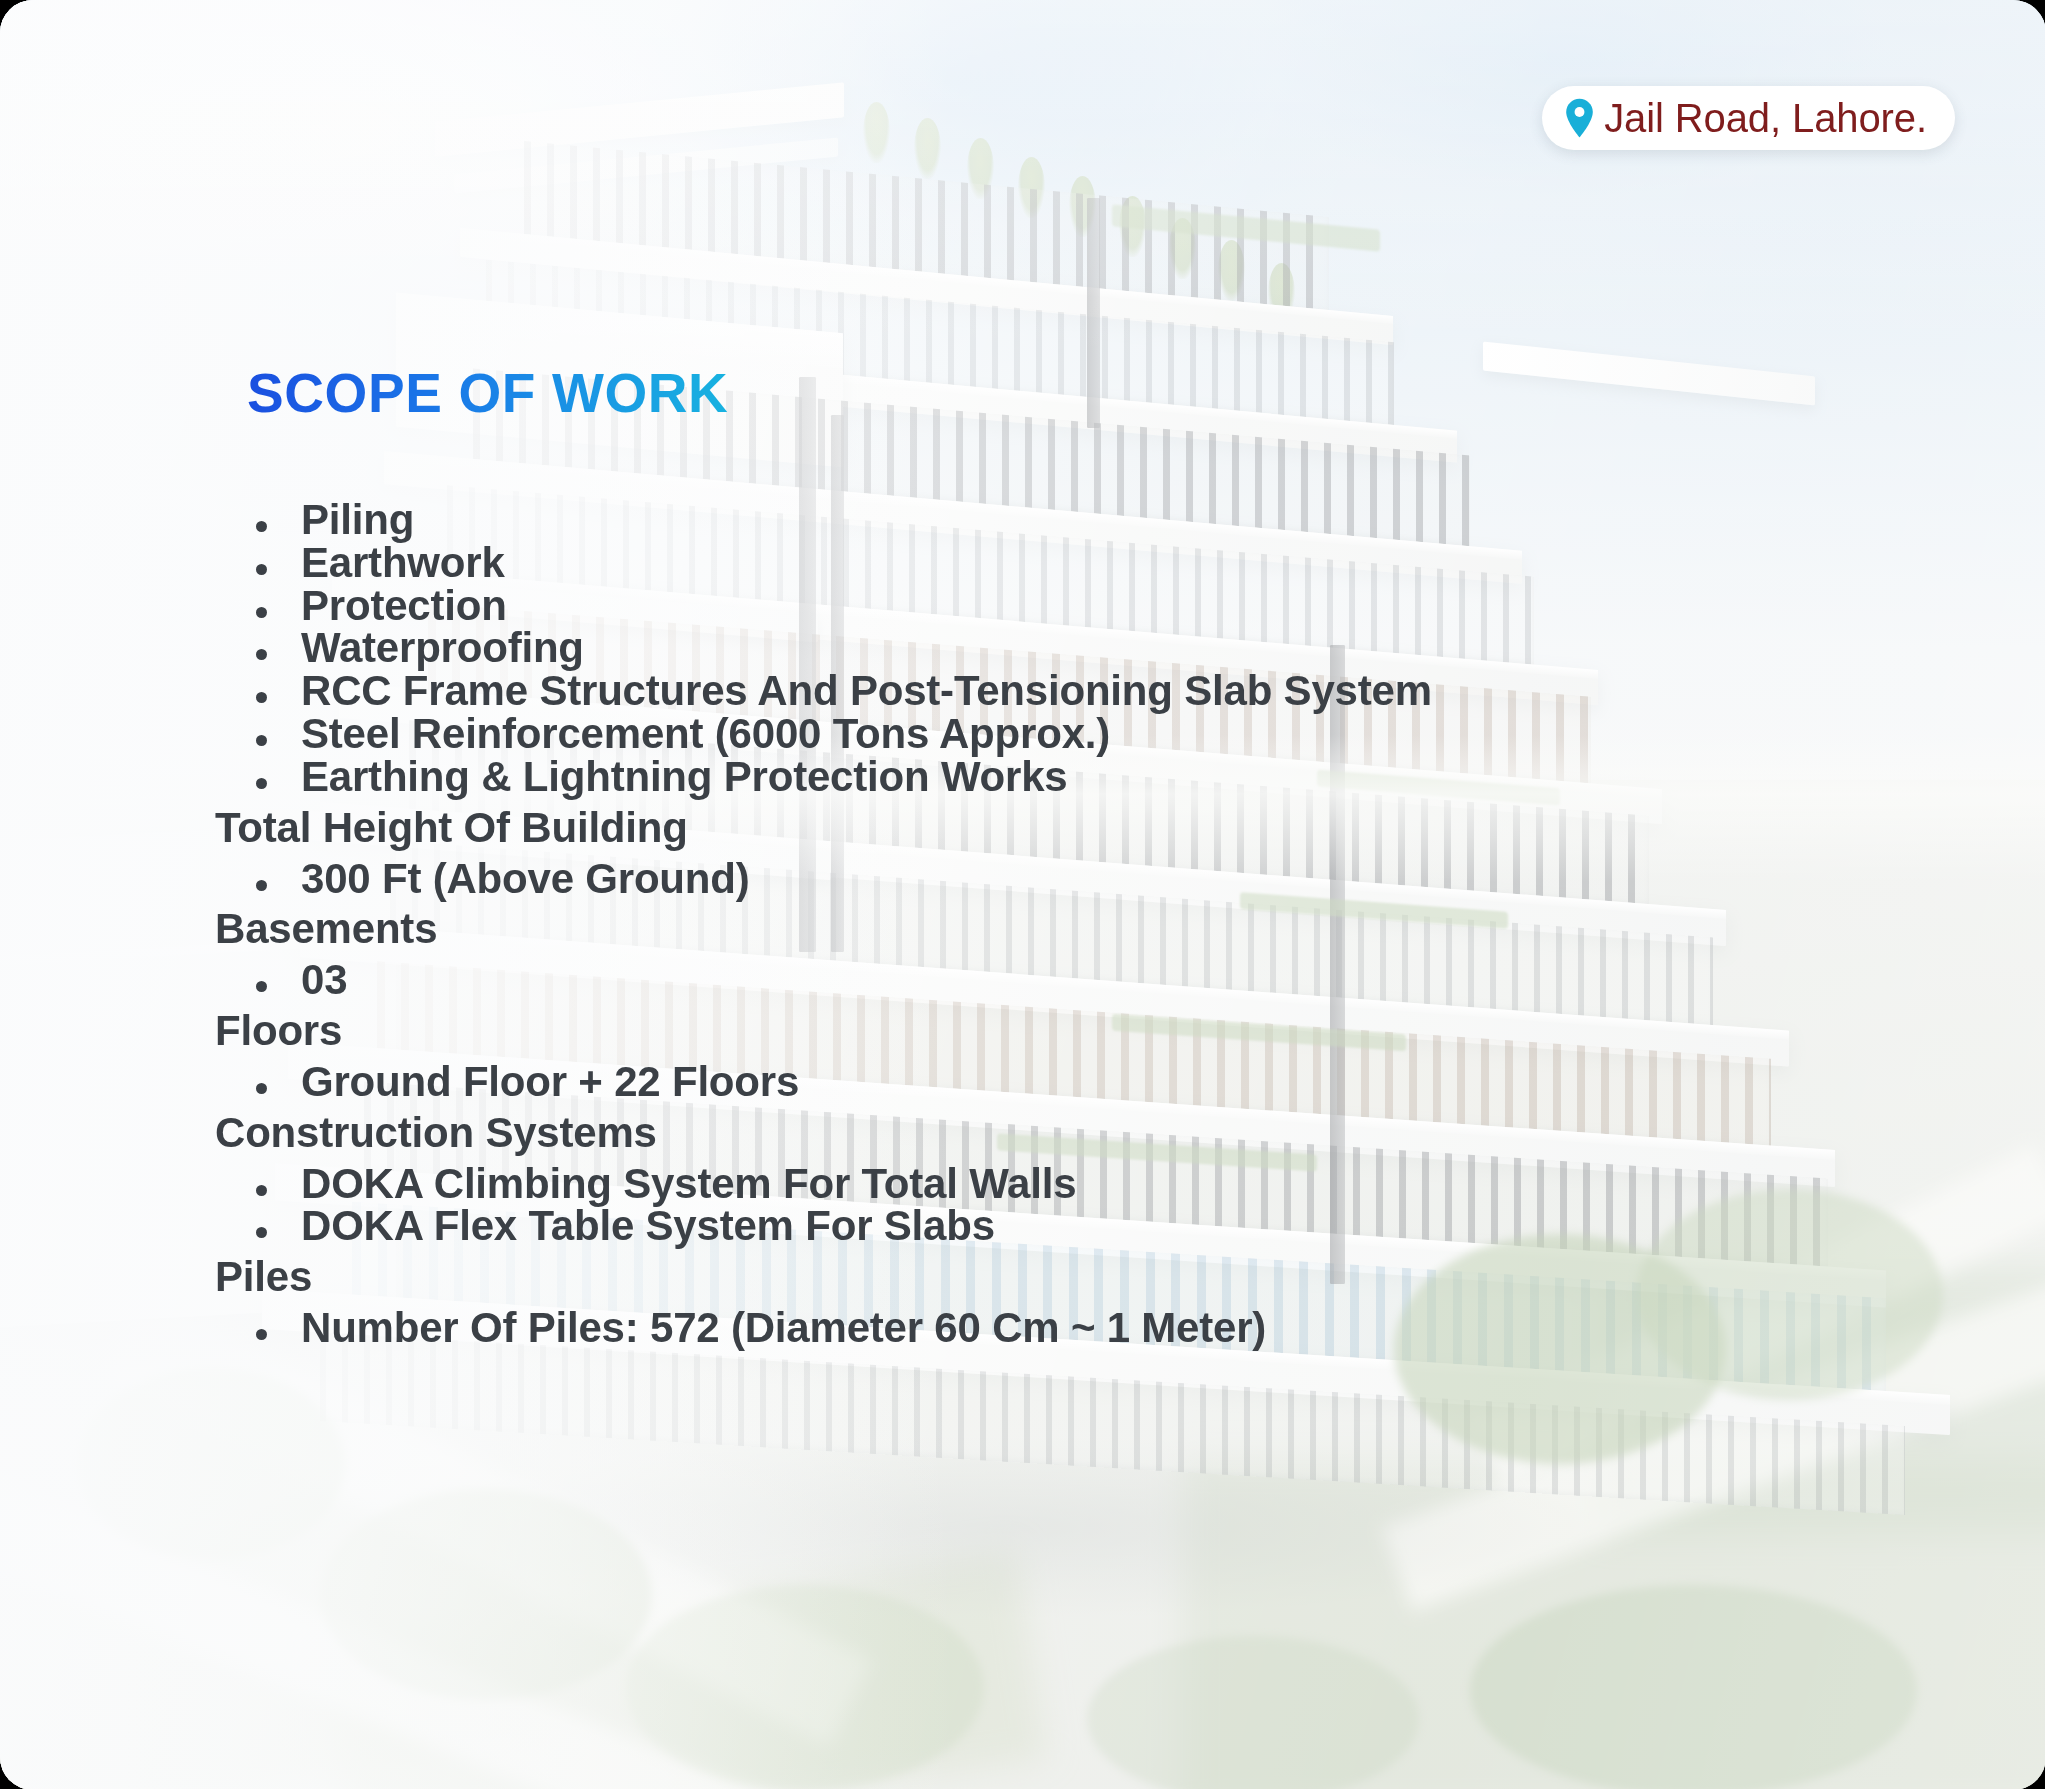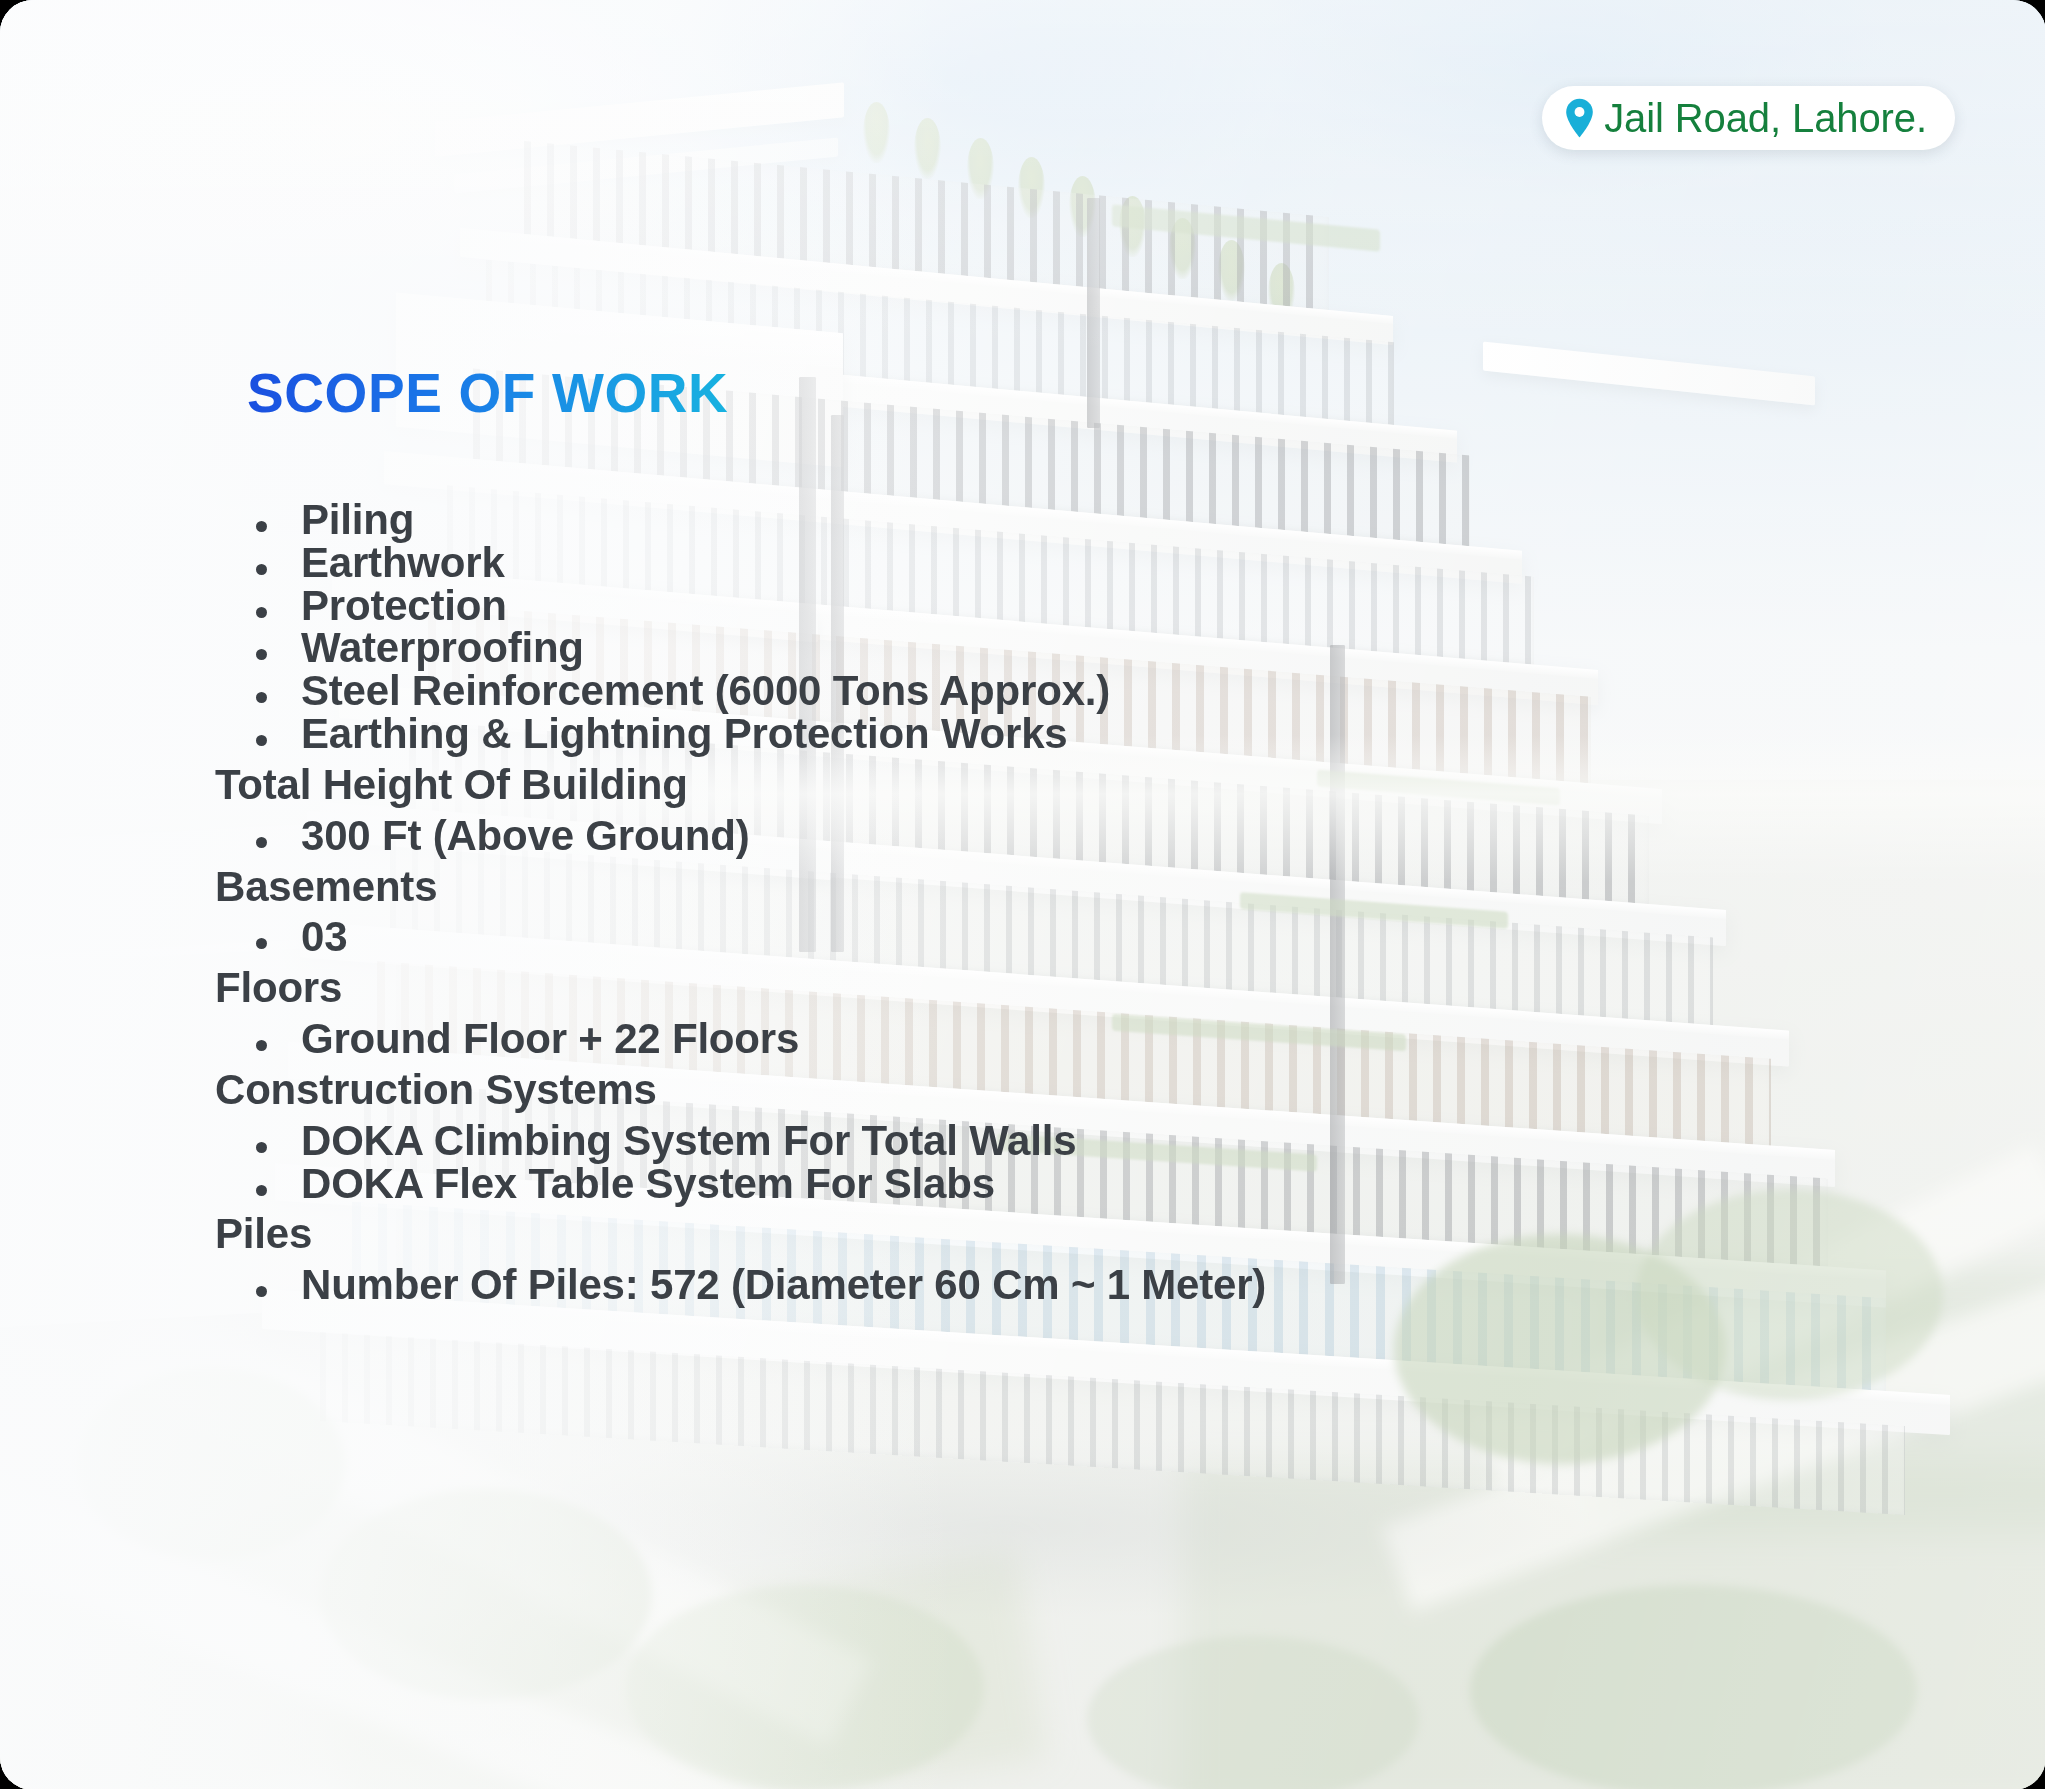--- a/index.html
+++ b/index.html
@@ -240,21 +240,21 @@
     align-items: center;
     gap: 10.2px;
     background: #ffffff;
     border-radius: 33px;
     padding: 11.5px 28px 12.8px 23px;
     box-shadow: 0 3.8px 14px rgba(60,75,95,0.14);
   }
   .loc-badge .pin { flex: 0 0 auto; display: block; }
   .loc-badge .loc-text {
     font-size: 40px;
-    color: #15803d;
+    color: #7f1d1d;
     letter-spacing: -0.1px;
     white-space: nowrap;
     line-height: 1;
   }
 
   
   .title {
     position: absolute;
     left: 215px;
     top: 366px;
@@ -427,20 +427,21 @@
     <div class="title">SCOPE OF WORK</div>
 
     <div class="scope">
 
       <div class="grp">
         <ul class="grp-items">
           <li>Piling</li>
           <li>Earthwork</li>
           <li>Protection</li>
           <li>Waterproofing</li>
+          <li>RCC Frame Structures And Post-Tensioning Slab System</li>
           <li>Steel Reinforcement (6000 Tons Approx.)</li>
           <li>Earthing &amp; Lightning Protection Works</li>
         </ul>
       </div>
 
       <div class="grp">
         <div class="grp-head">Total Height Of Building</div>
         <ul class="grp-items">
           <li>300 Ft (Above Ground)</li>
         </ul>

